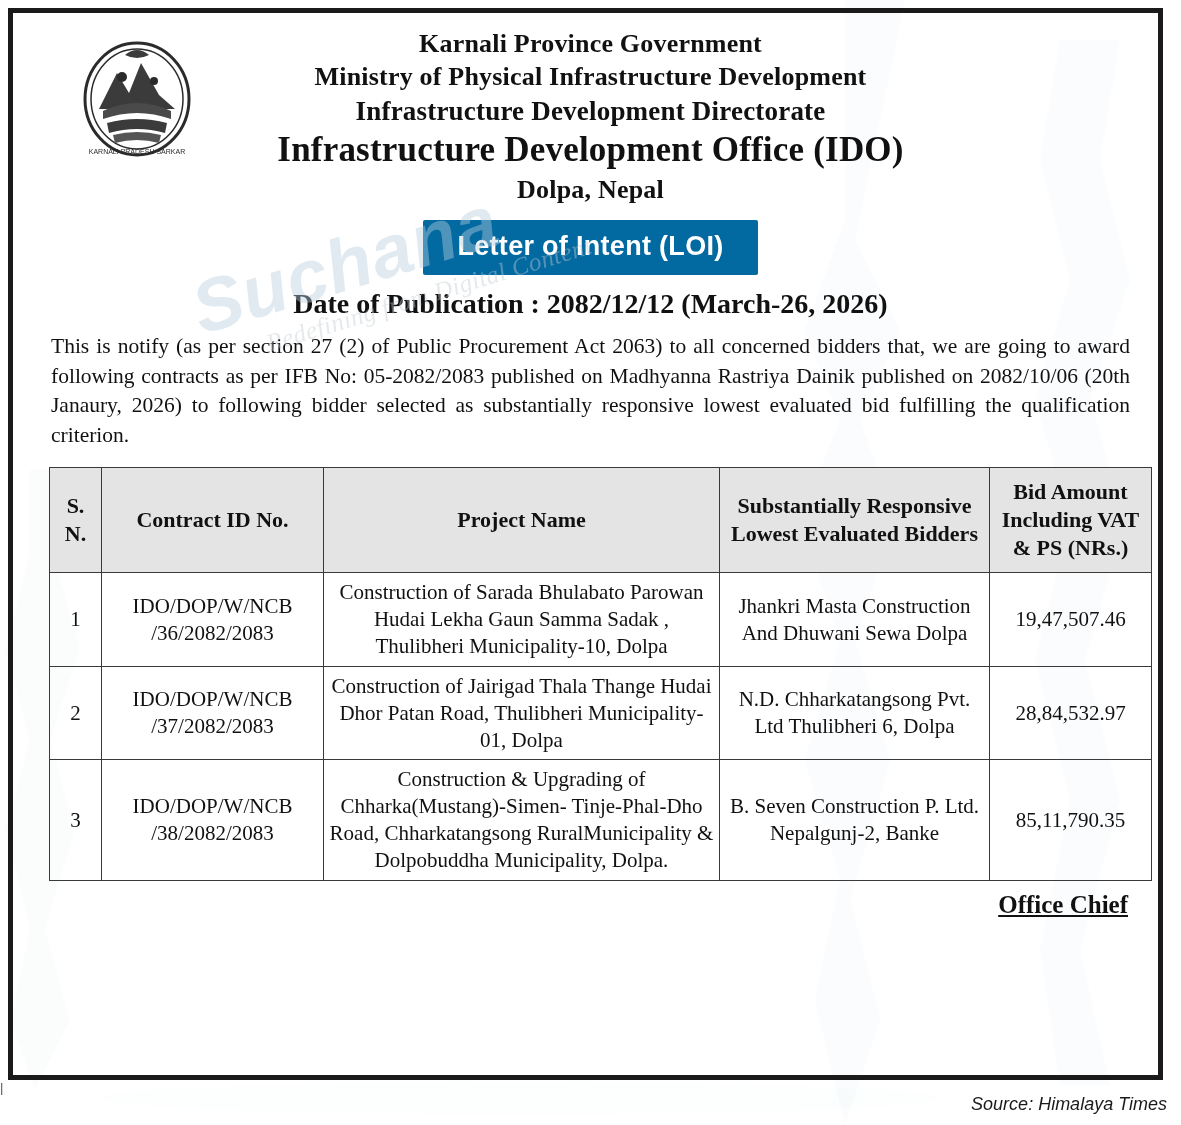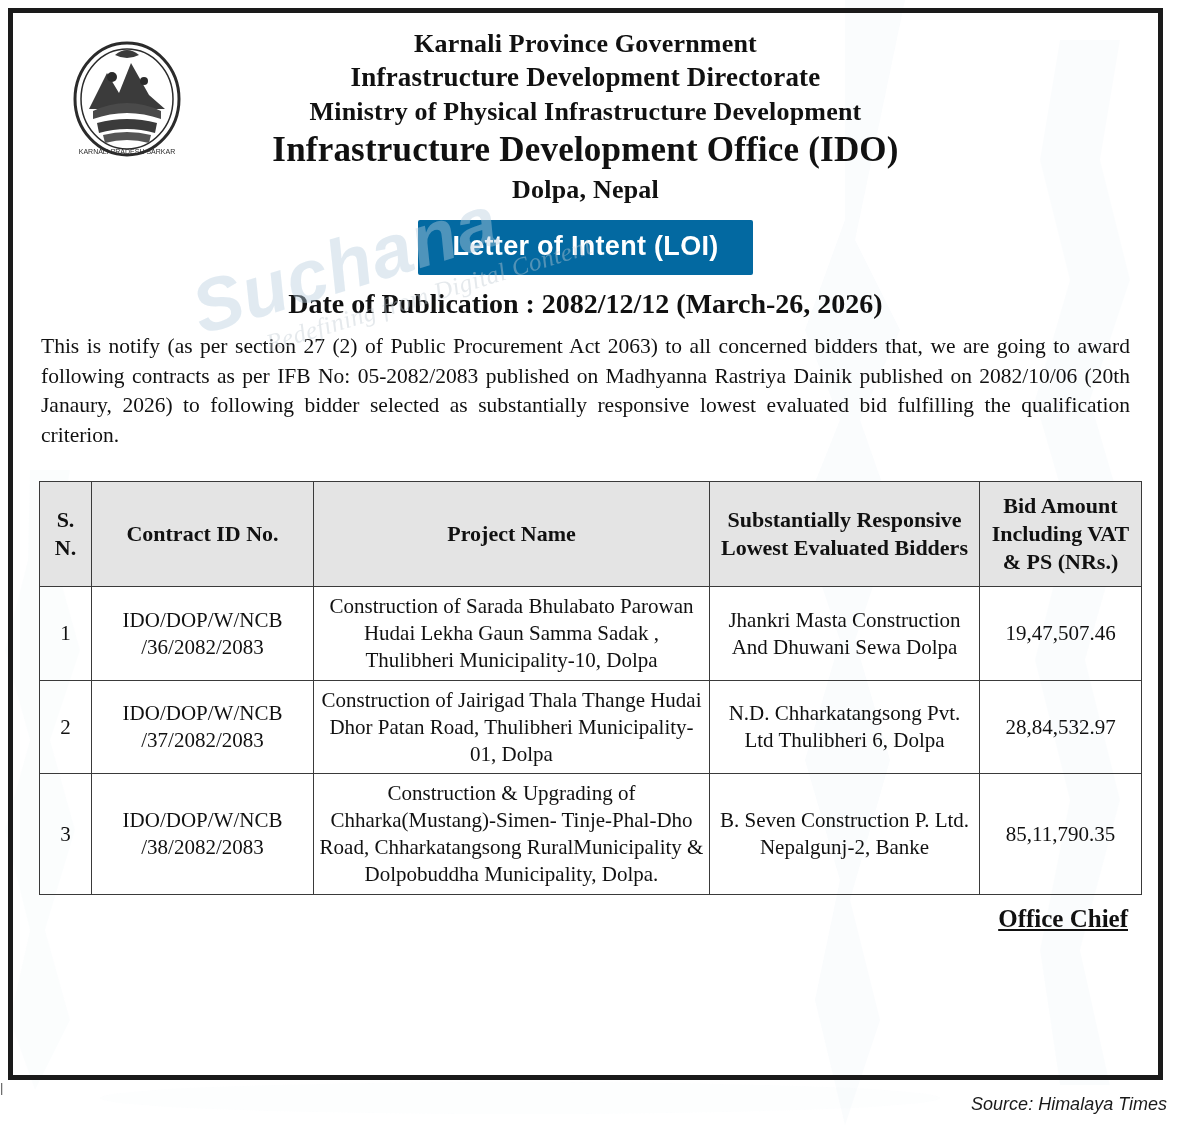--- a/index.html
+++ b/index.html
@@ -35,21 +35,21 @@
     width: 1155px;
     height: 1072px;
     border: 5px solid #1a1a1a;
     background: transparent;
     box-sizing: border-box;
     z-index: 2;
   }
 
   .inner {
     position: relative;
-    padding: 14px 26px 8px 26px;
+    padding: 14px 26px 8px 36px;
     height: 100%;
     box-sizing: border-box;
   }
 
   
   .header {
     position: relative;
     text-align: center;
   }
   .emblem {
@@ -98,21 +98,21 @@
     font-size: 21.5px;
     line-height: 1.38;
     text-align: justify;
     padding: 0 2px;
   }
 
   
   table.loi {
     width: 100%;
     border-collapse: collapse;
-    margin-top: 30px;
+    margin-top: 16px;
     table-layout: fixed;
   }
   table.loi th,
   table.loi td {
     border: 1.5px solid #3a3a3a;
     text-align: center;
     vertical-align: middle;
     padding: 6px 5px;
     font-size: 21px;
     line-height: 1.28;
@@ -218,22 +218,22 @@
           <circle cx="45" cy="40" r="5" fill="#2b2b2b"></circle>
           <circle cx="77" cy="44" r="4" fill="#2b2b2b"></circle>
           <path d="M30 86 Q60 78 90 86 L88 96 Q60 88 32 96 Z" fill="#3b3b3b"></path>
           <path d="M36 98 Q60 92 84 98 L82 106 Q60 100 38 106 Z" fill="#555"></path>
           <path d="M48 18 q12 -10 24 0 q-12 6 -24 0 Z" fill="#3b3b3b"></path>
           <text x="60" y="117" font-family="Liberation Sans, sans-serif" font-size="7" text-anchor="middle" fill="#2b2b2b">KARNALI PRADESH SARKAR</text>
         </svg>
       </div>
 
       <div class="h-line h1">Karnali Province Government</div>
+      <div class="h-line h2">Ministry of Physical Infrastructure Development</div>
       <div class="h-line h3">Infrastructure Development Directorate</div>
-      <div class="h-line h2">Ministry of Physical Infrastructure Development</div>
       <div class="h-line h4">Infrastructure Development Office (IDO)</div>
       <div class="h-line h5">Dolpa, Nepal</div>
     </div>
 
     <div class="loi-wrap">
       <div class="loi-badge">Letter of Intent (LOI)</div>
     </div>
 
     <div class="pubdate">Date of Publication : 2082/12/12 (March-26, 2026)</div>
 

